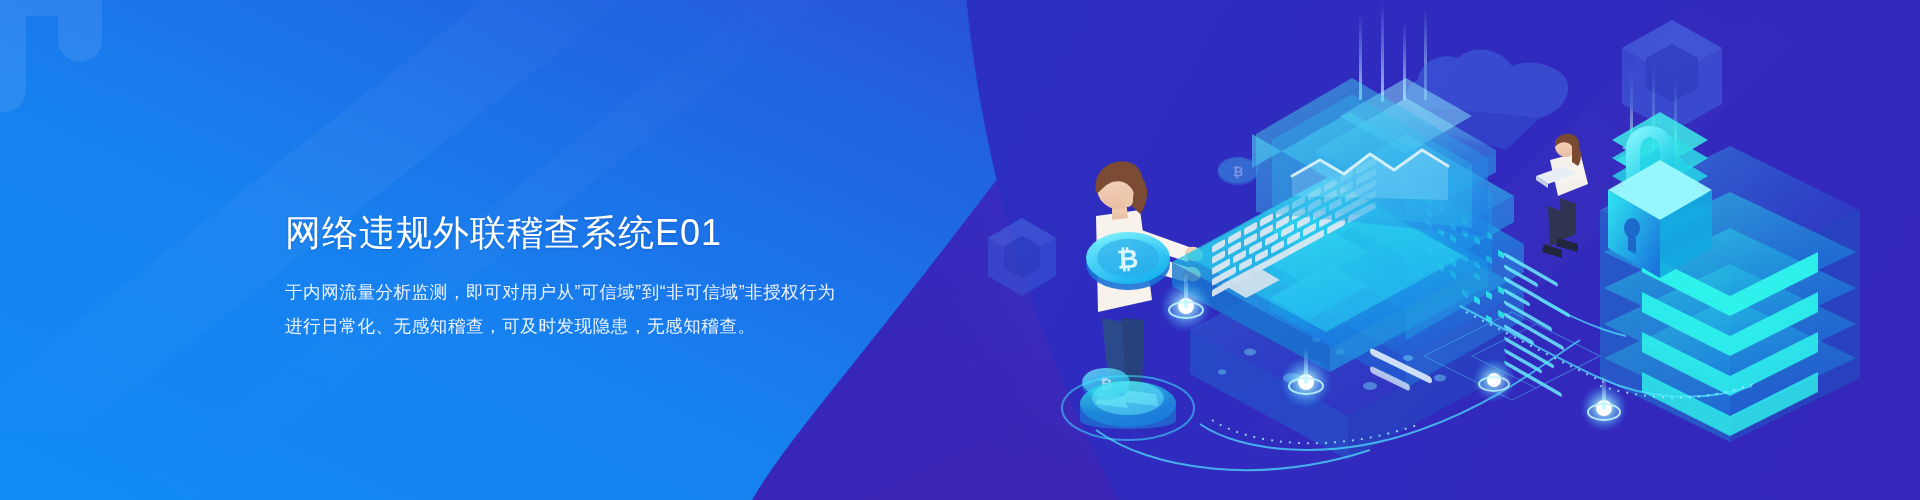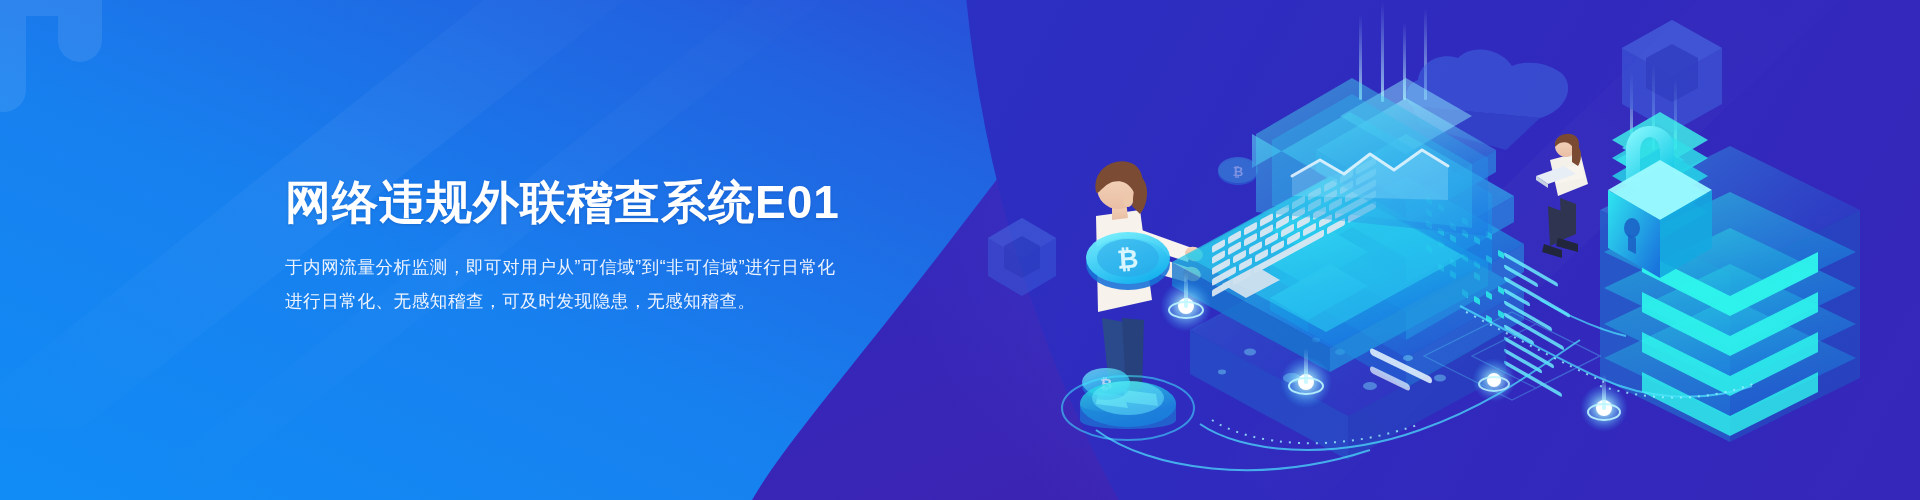--- a/index.html
+++ b/index.html
@@ -21,27 +21,28 @@
 
   
   .copy {
     position:absolute;
     left:285px;
     top:178px;
     z-index:40;
     user-select:none;
   }
   .headline {
-    font-size:46px;
+    font-size:36px;
     line-height:1.08;
-    font-weight:bold;
+    font-weight:normal;
     color:#ffffff;
     letter-spacing:1px;
     white-space:nowrap;
     text-shadow:0 1px 3px rgba(0,20,80,.18);
+    margin-top:36px;
   }
   .subcopy { margin-top:22px; }
   .subline {
     font-size:17.5px;
     line-height:1.95;
     color:#eef4ff;
     letter-spacing:.6px;
     white-space:nowrap;
     font-weight:400;
   }
@@ -547,18 +548,18 @@
     <g stroke="#5fe0ff" stroke-width="1.2" opacity=".3" fill="none">
       <path d="M612,312 L700,356 L612,400 L524,356 Z"></path>
       <path d="M636,324 L700,356 L636,388 L572,356 Z"></path>
     </g>
   </svg>
   </div>
 
   <div class="copy">
     <h1 class="headline">网络违规外联稽查系统E01</h1>
     <div class="subcopy">
-      <p class="subline">于内网流量分析监测，即可对用户从”可信域”到“非可信域”进行日常化</p>
+      <p class="subline">于内网流量分析监测，即可对用户从”可信域”到“非可信域”非授权行为</p>
       <p class="subline">进行日常化、无感知稽查，可及时发现隐患，无感知稽查。</p>
     </div>
   </div>
 
 </div>
 
 </body></html>

